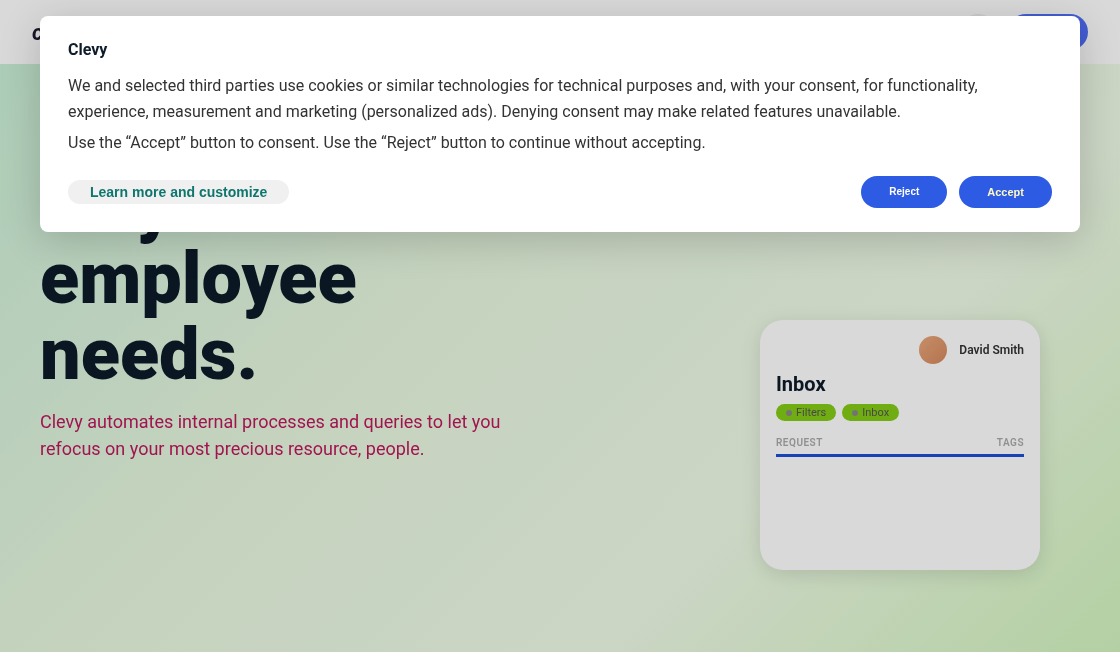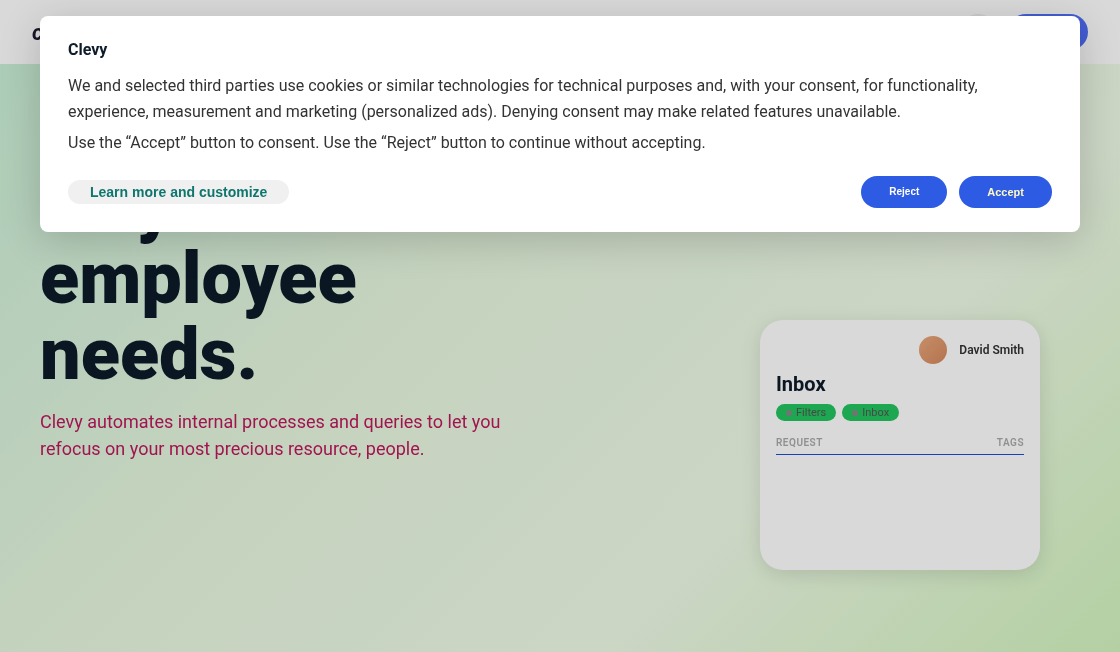--- a/index.html
+++ b/index.html
@@ -151,21 +151,21 @@
       margin-top: 2px;
     }
 
     .inbox-filters {
       display: flex;
       gap: 6px;
       margin-top: 8px;
     }
 
     .filter-tag {
-      background: #22c55e;
+      background: #84cc16;
       border-radius: 12px;
       padding: 2px 10px;
       font-size: 11px;
       color: #555;
       display: flex;
       align-items: center;
       gap: 4px;
     }
 
     .filter-dot {
@@ -173,21 +173,21 @@
       height: 6px;
       border-radius: 50%;
       background: #888;
     }
 
     .inbox-table-header {
       display: flex;
       justify-content: space-between;
       margin-top: 16px;
       padding-bottom: 6px;
-      border-bottom: 1px solid #1d4ed8;
+      border-bottom: 3px solid #1d4ed8;
     }
 
     .inbox-table-header span {
       font-size: 10px;
       font-weight: 600;
       color: #aaa;
       letter-spacing: 0.5px;
       text-transform: uppercase;
     }
 

